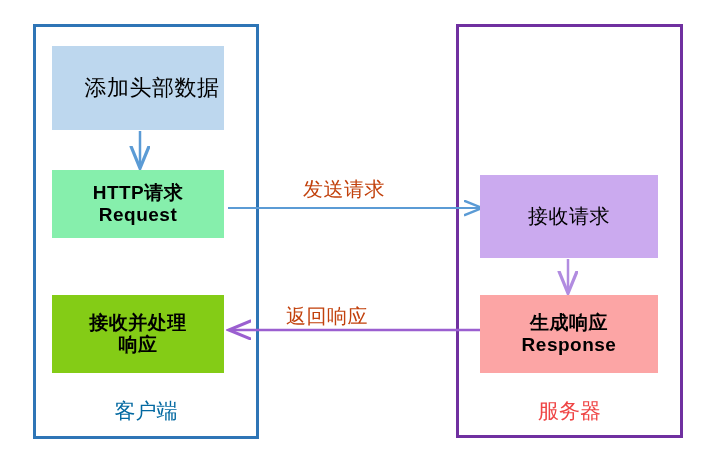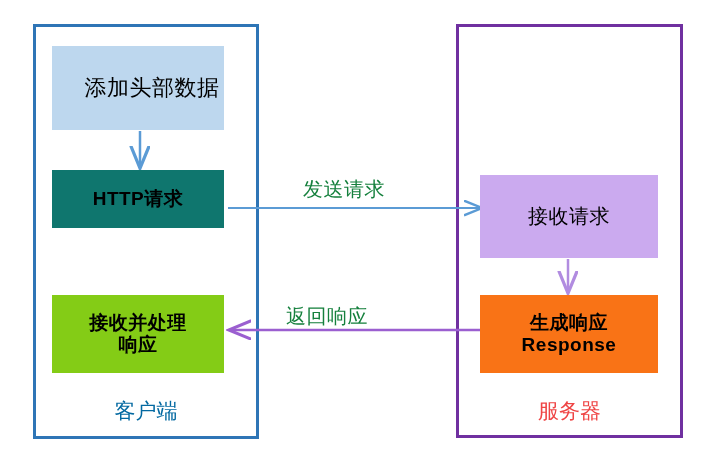--- a/index.html
+++ b/index.html
@@ -65,22 +65,22 @@
     height: 84px;
     background: #bdd7ee;
     font-size: 22px;
     font-weight: 400;
     padding-left: 28px;
   }
   .node-http-request {
     left: 52px;
     top: 170px;
     width: 172px;
-    height: 58px;
-    background: #0f766e;
+    height: 68px;
+    background: #86efac;
     font-size: 19px;
     font-weight: bold;
   }
   .node-receive-response {
     left: 52px;
     top: 295px;
     width: 172px;
     height: 78px;
     background: #84cc16;
     font-size: 19px;
@@ -93,21 +93,21 @@
     height: 83px;
     background: #cbaaef;
     font-size: 20px;
     font-weight: 400;
   }
   .node-generate-response {
     left: 480px;
     top: 295px;
     width: 178px;
     height: 78px;
-    background: #f97316;
+    background: #fca5a5;
     font-size: 19px;
     font-weight: bold;
   }
 
   
   .caption {
     position: absolute;
     text-align: center;
     font-size: 21px;
     white-space: nowrap;
@@ -122,21 +122,21 @@
     left: 456px;
     top: 397px;
     width: 227px;
     color: #ef4444;
   }
 
   
   .arrow-label {
     position: absolute;
     font-size: 20px;
-    color: #15803d;
+    color: #c2410c;
     white-space: nowrap;
     letter-spacing: 0.5px;
   }
   .label-send-request {
     left: 303px;
     top: 176px;
   }
   .label-return-response {
     left: 286px;
     top: 303px;
@@ -193,20 +193,21 @@
       <line x1="480" y1="330" x2="230" y2="330" stroke="#9b5fd0" stroke-width="2.5" marker-end="url(#purple-head)"></line>
     </g>
   </svg>
 
   <div class="node node-add-header">
     <span class="line1">添加头部数据</span>
   </div>
 
   <div class="node node-http-request">
     <span class="line1">HTTP请求</span>
+    <span class="line2">Request</span>
   </div>
 
   <div class="node node-receive-response">
     <span class="line1">接收并处理</span>
     <span class="line2">响应</span>
   </div>
 
   <div class="node node-receive-request">
     <span class="line1">接收请求</span>
   </div>

